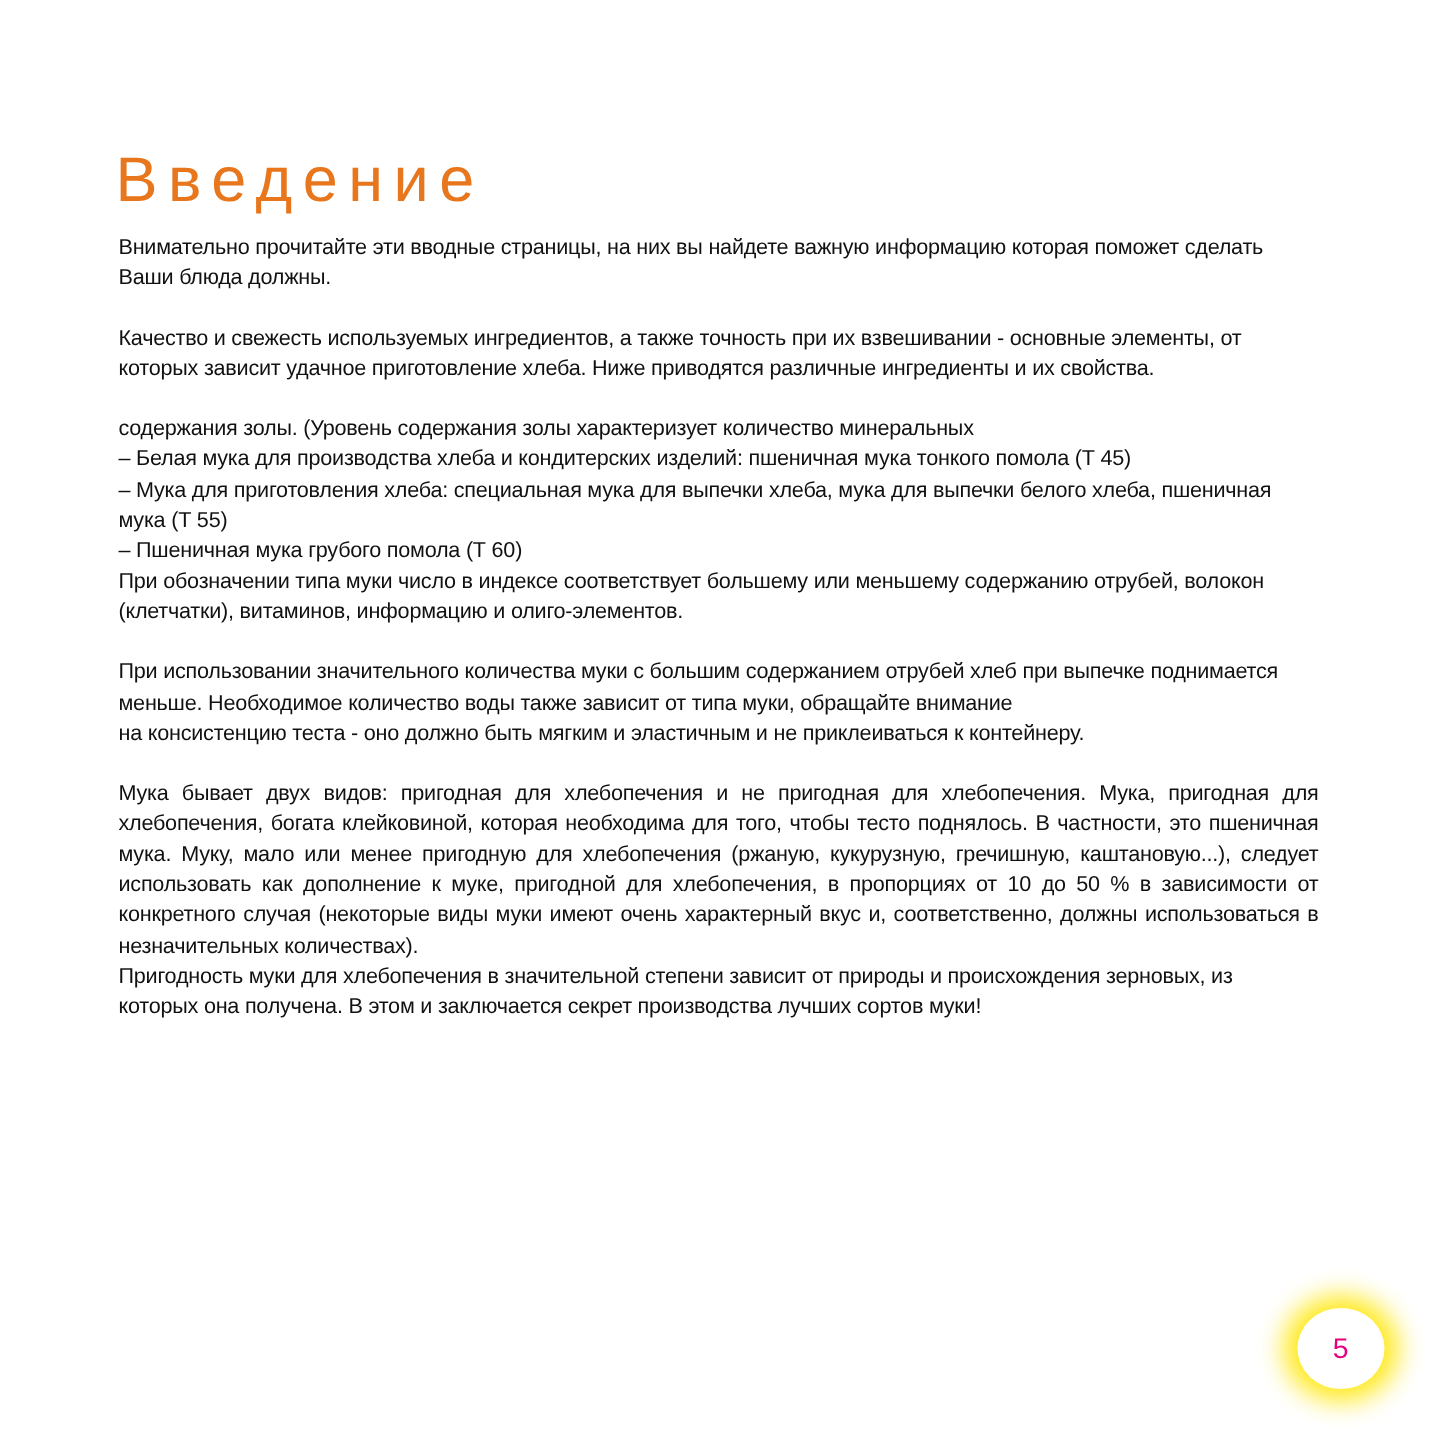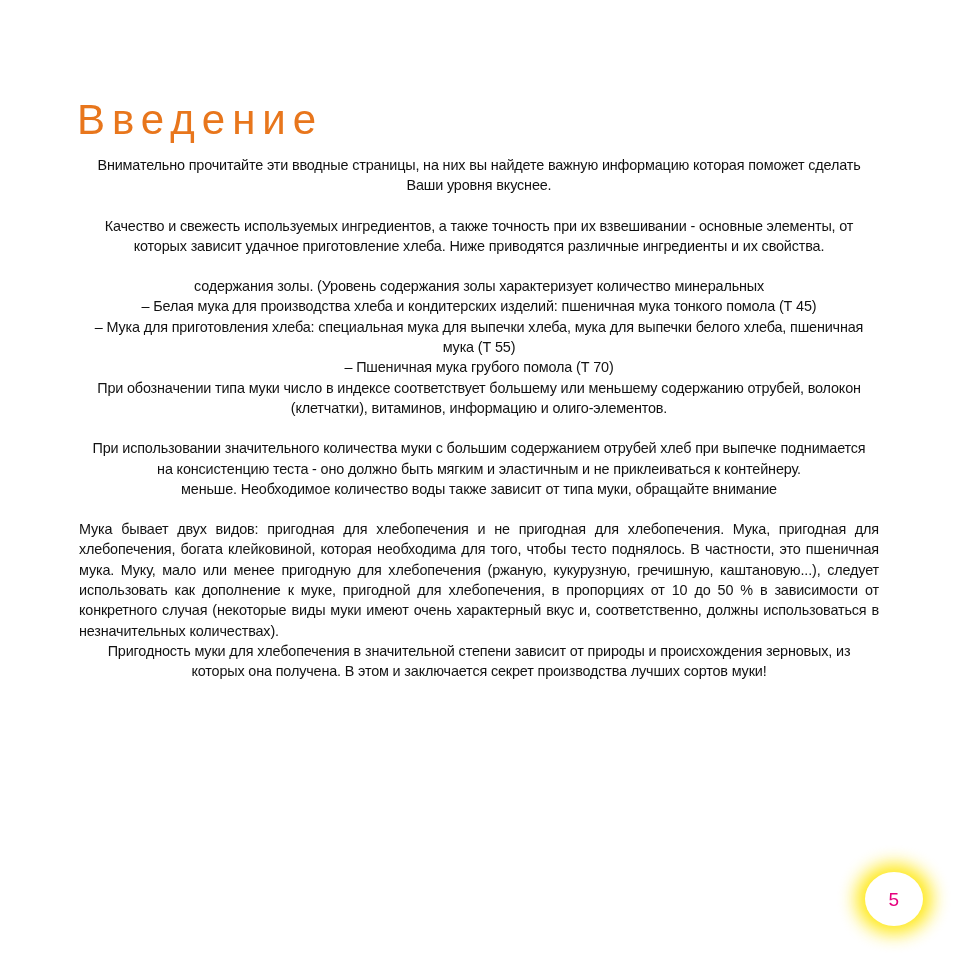--- a/index.html
+++ b/index.html
@@ -37,21 +37,21 @@
     position: absolute;
     left: 79px;
     top: 155px;
     width: 800px;
     font-size: 14.4px;
     line-height: 20.3px;
     color: #111111;
   }
   .para {
     margin: 0 0 20px 0;
-    text-align: center;
+    text-align: left;
     letter-spacing: -0.15px;
   }
   .para.justify {
     text-align: justify;
     text-justify: inter-word;
   }
   .para.tight {
     margin-bottom: 0;
   }
   .lead {
@@ -102,49 +102,49 @@
 <body>
 
 <div class="page">
 
   <h1 class="page-title">Введение</h1>
 
   <div class="content">
 
     <p class="para">
       <span class="line">Внимательно прочитайте эти вводные страницы, на них вы найдете важную информацию которая поможет сделать</span>
-      <span class="line">Ваши уровня вкуснее.</span>
+      <span class="line">Ваши блюда должны.</span>
     </p>
 
     <p class="para">
       <span class="line">Качество и свежесть используемых ингредиентов, а также точность при их взвешивании - основные элементы, от</span>
       <span class="line">которых зависит удачное приготовление хлеба. Ниже приводятся различные ингредиенты и их свойства.</span>
     </p>
 
     <p class="para tight">
       <span class="line">содержания золы. (Уровень содержания золы характеризует количество минеральных</span>
     </p>
 
     <p class="para tight">
       <span class="line">– Белая мука для производства хлеба и кондитерских изделий: пшеничная мука тонкого помола (Т 45)</span>
       <span class="line">– Мука для приготовления хлеба: специальная мука для выпечки хлеба, мука для выпечки белого хлеба, пшеничная</span>
       <span class="line">мука (Т 55)</span>
-      <span class="line">– Пшеничная мука грубого помола (Т 70)</span>
+      <span class="line">– Пшеничная мука грубого помола (Т 60)</span>
     </p>
 
 
     <p class="para">
       <span class="line">При обозначении типа муки число в индексе соответствует большему или меньшему содержанию отрубей, волокон</span>
       <span class="line">(клетчатки), витаминов, информацию и олиго-элементов.</span>
     </p>
 
     <p class="para">
       <span class="line">При использовании значительного количества муки с большим содержанием отрубей хлеб при выпечке поднимается</span>
+      <span class="line">меньше. Необходимое количество воды также зависит от типа муки, обращайте внимание</span>
       <span class="line">на консистенцию теста - оно должно быть мягким и эластичным и не приклеиваться к контейнеру.</span>
-      <span class="line">меньше. Необходимое количество воды также зависит от типа муки, обращайте внимание</span>
     </p>
 
     <p class="para justify tight">Мука бывает двух видов: пригодная для хлебопечения и не пригодная для хлебопечения. Мука, пригодная для хлебопечения, богата клейковиной, которая необходима для того, чтобы тесто поднялось. В частности, это пшеничная мука. Муку, мало или менее пригодную для хлебопечения (ржаную, кукурузную, гречишную, каштановую...), следует использовать как дополнение к муке, пригодной для хлебопечения, в пропорциях от 10 до 50 % в зависимости от конкретного случая (некоторые виды муки имеют очень характерный вкус и, соответственно, должны использоваться в незначительных количествах).</p>
 
     <p class="para tight">
       <span class="line">Пригодность муки для хлебопечения в значительной степени зависит от природы и происхождения зерновых, из</span>
       <span class="line">которых она получена. В этом и заключается секрет производства лучших сортов муки!</span>
     </p>
 
   </div>

